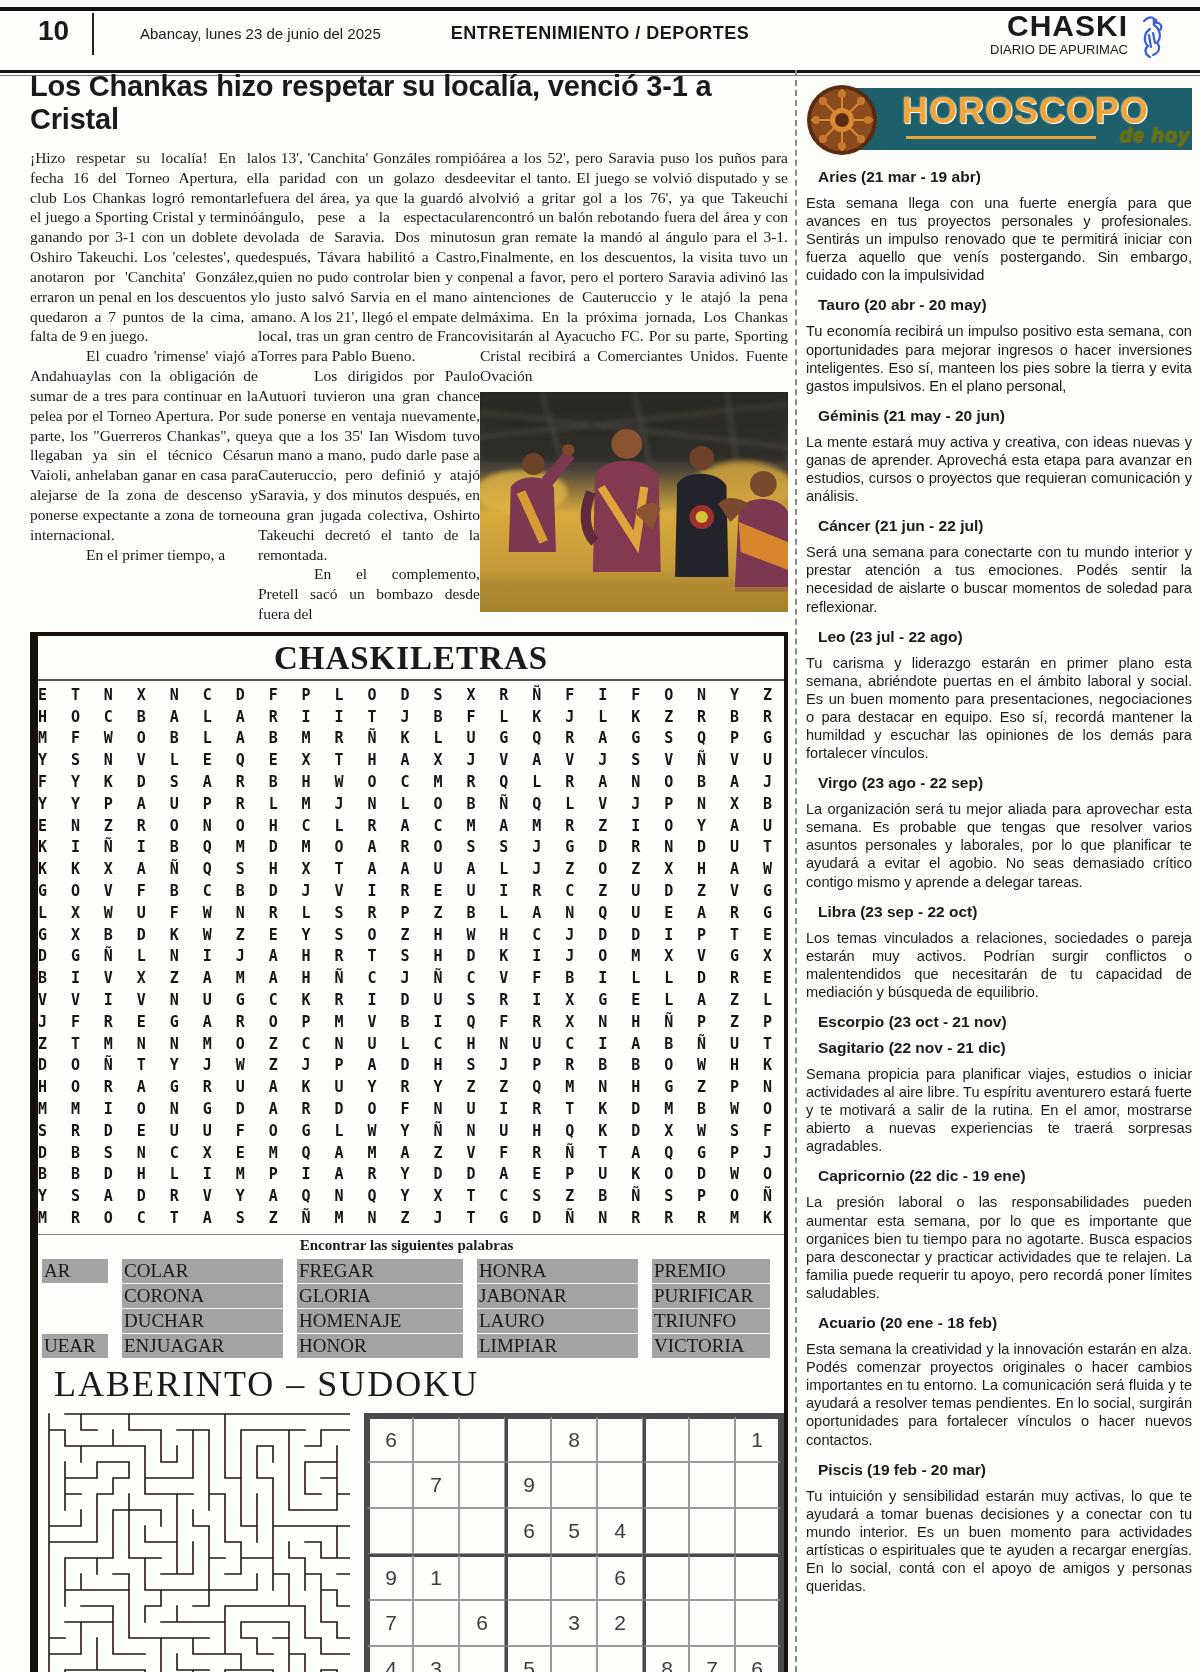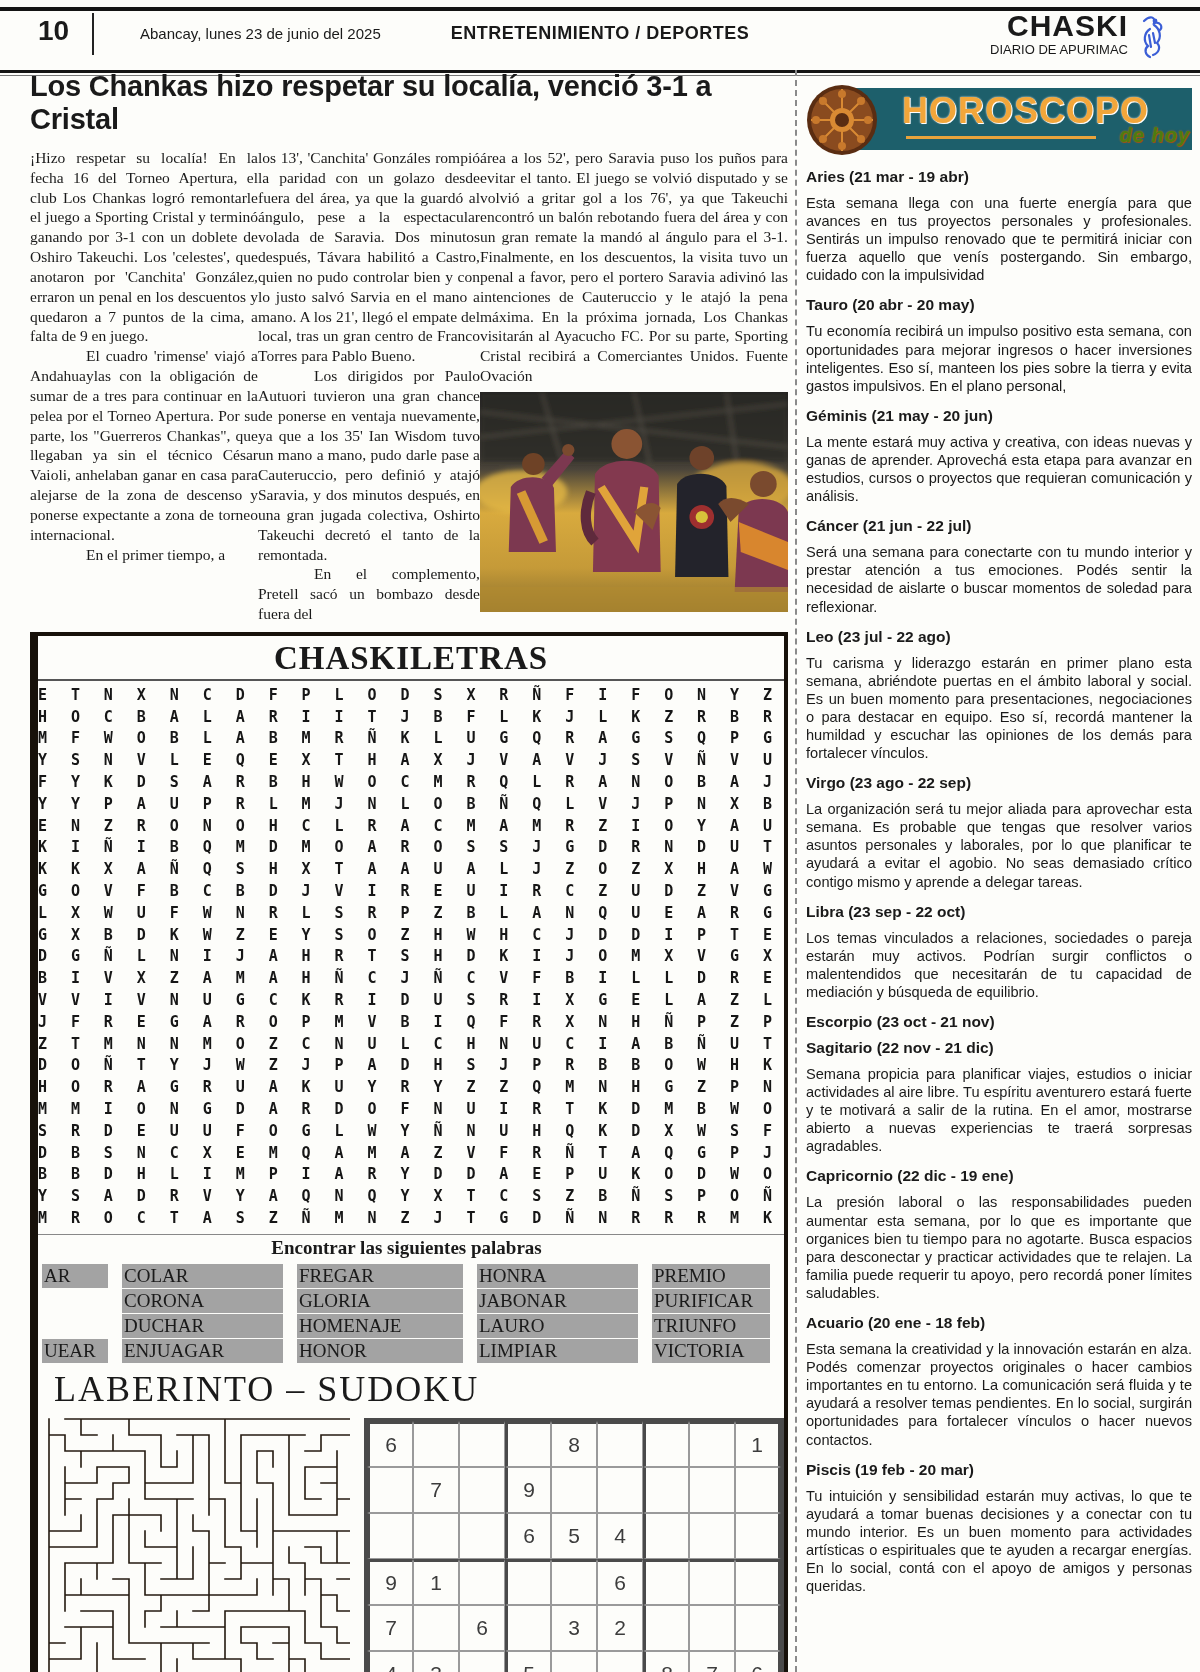--- a/index.html
+++ b/index.html
@@ -30,21 +30,21 @@
   .photo{display:block;margin-top:6px;width:100%;height:220px;background:#3a352d;}
   
   .puzzle-box{margin-top:8px;border:4px solid #17110a;border-left-width:8px;height:1200px;
       overflow:hidden;position:relative;background:#fdfdfa;}
   .ws-title{text-align:center;font-size:33px;font-weight:bold;letter-spacing:1px;margin:4px 0 2px 0;}
   .rule-thin{height:2px;background:#555;margin:0 0 4px 0;}
   .rule-thin2{height:1px;background:#888;margin:4px 0 2px 0;}
   .ws-grid{display:grid;grid-template-columns:repeat(23,1fr);margin-left:-12px;
       font-family:"DejaVu Sans Mono",monospace;font-weight:bold;font-size:15px;line-height:21.8px;
       text-align:center;color:#161616;}
-  .words-heading{text-align:center;font-weight:bold;font-size:19px;margin:2px 9px 4px 0;}
+  .words-heading{text-align:center;font-weight:bold;font-size:15px;margin:2px 9px 4px 0;}
   .ws-words{display:grid;grid-template-columns:80px 175px 180px 175px 1fr;padding-left:4px;}
   .word-col .word{font-size:19px;line-height:24px;background:#a3a3a3;margin:1px 14px 1px 0;
       padding-left:2px;min-height:24px;}
   .lab-title{text-align:left;font-size:36px;font-weight:normal;letter-spacing:2px;margin:4px 0 8px 16px;}
   .bottom-puzzles{display:flex;gap:14px;padding-left:10px;}
   .maze-wrap{width:322px;height:430px;overflow:hidden;}
   .sudoku{display:grid;grid-template-columns:repeat(9,46px);grid-auto-rows:46px;
       border:3px solid #4a4a4a;width:414px;font-family:"Liberation Sans",sans-serif;}
   .sud-cell{border:1px solid #9a9a9a;display:flex;align-items:center;justify-content:center;
       font-size:21px;color:#3c3c3c;}
@@ -54,21 +54,21 @@
   .vsep{position:absolute;left:795px;top:70px;height:1602px;border-left:2px dashed #8a8a8a;}
   .sidebar{position:absolute;left:806px;top:84px;width:386px;font-family:"Liberation Sans",sans-serif;}
   .horo-banner{position:relative;height:70px;margin-bottom:14px;}
   .horo-rect{position:absolute;left:34px;top:4px;right:0;height:62px;background:#1d5f6b;}
   .horo-word{position:absolute;left:96px;top:6px;font-size:36px;font-weight:bold;color:#f2a country63a;
       color:#f2a63a;letter-spacing:1px;text-shadow:0 0 2px #fff,1px 1px 0 #fff;}
   .horo-line{position:absolute;left:100px;top:52px;width:190px;height:3px;background:#e8a33c;}
   .horo-sub{position:absolute;right:2px;top:40px;font-size:20px;font-weight:bold;color:#4d7c0f;
       text-shadow:0 0 2px #b86f1e,1px 1px 0 #8a4b1f;letter-spacing:1px;font-style:italic;}
   .zodiac-icon{position:absolute;left:0;top:0;width:72px;height:72px;}
-  .sign-h{font-size:15.5px;font-weight:bold;margin:0 0 8px 0;}
+  .sign-h{font-size:15.5px;font-weight:bold;margin:0 0 8px 12px;}
   .sign-p{font-size:14.6px;line-height:1.24;text-align:justify;margin:0 0 12px 0;}
 </style>
 </head>
 <body>
 
 <div class="page">
   <div class="toprule"></div>
 
   <div class="header">
     <div class="pagenum">10</div>

